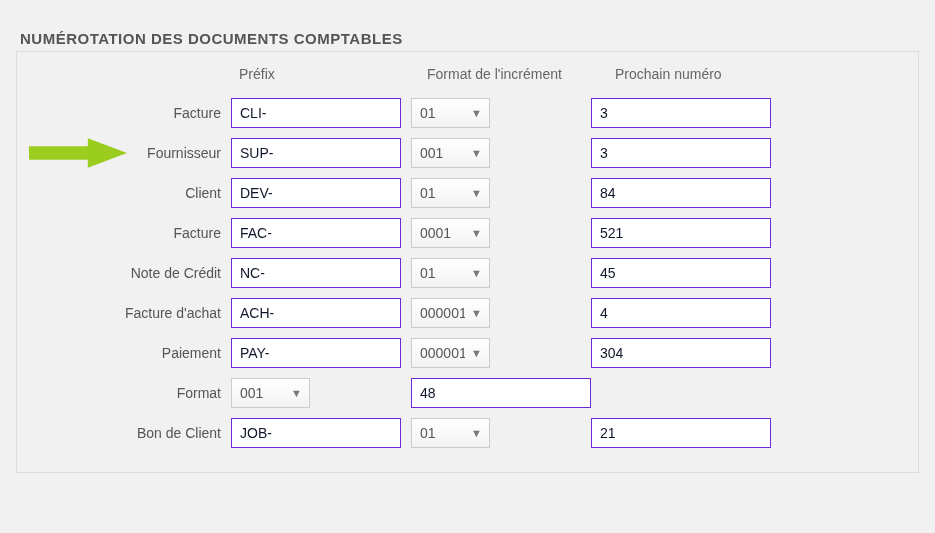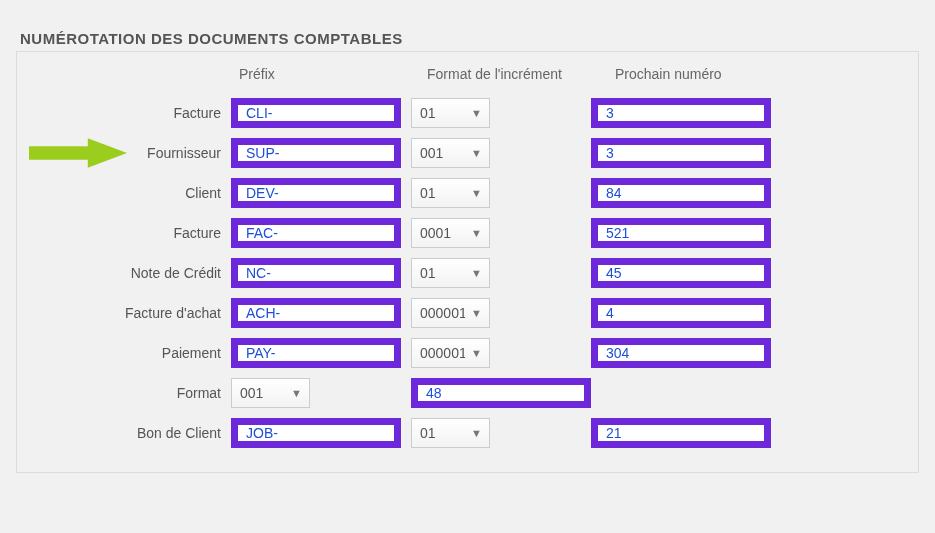--- a/index.html
+++ b/index.html
@@ -44,25 +44,25 @@
     position: relative;
   }
   .row .lbl {
     text-align: right;
     padding-right: 10px;
     color: #555;
     font-size: 14px;
   }
   .row input[type="text"] {
     height: 30px;
-    border: 7px solid #6d28d9;
+    border: 1px solid #6d28d9;
     background: #fff;
     padding: 2px 8px;
     font-size: 14px;
-    color: #1d4ed8;
+    color: #0f172a;
     width: 170px;
   }
   .select-wrap {
     position: relative;
     width: 79px;
   }
   .select-wrap select {
     width: 100%;
     height: 30px;
     border: 1px solid #ccc;

